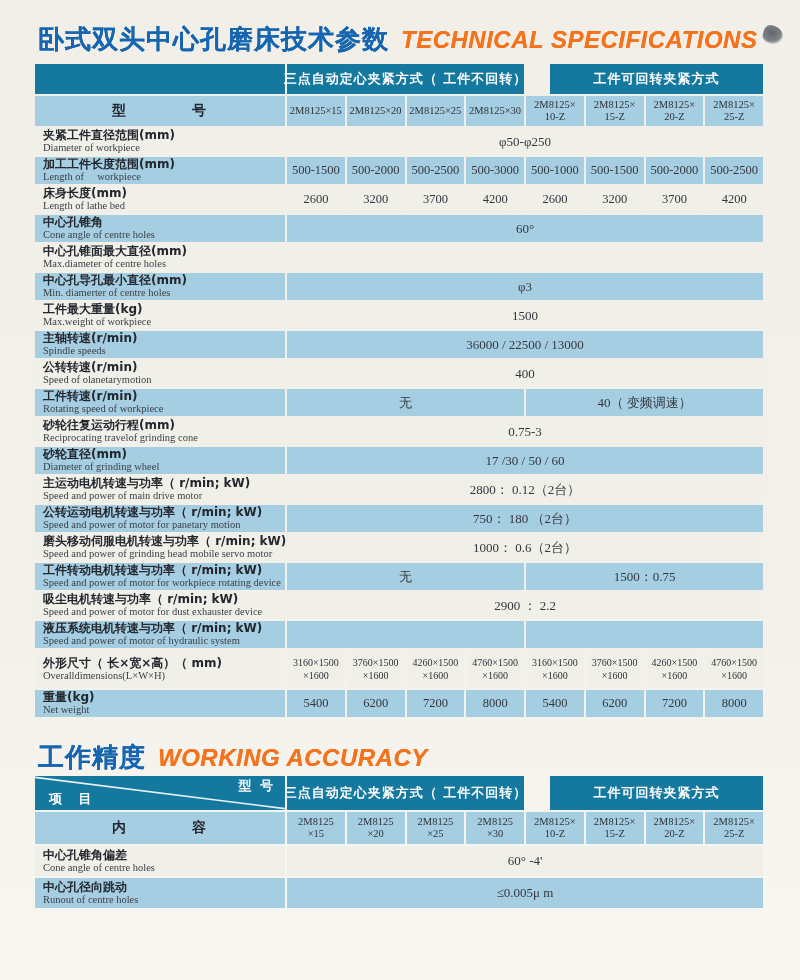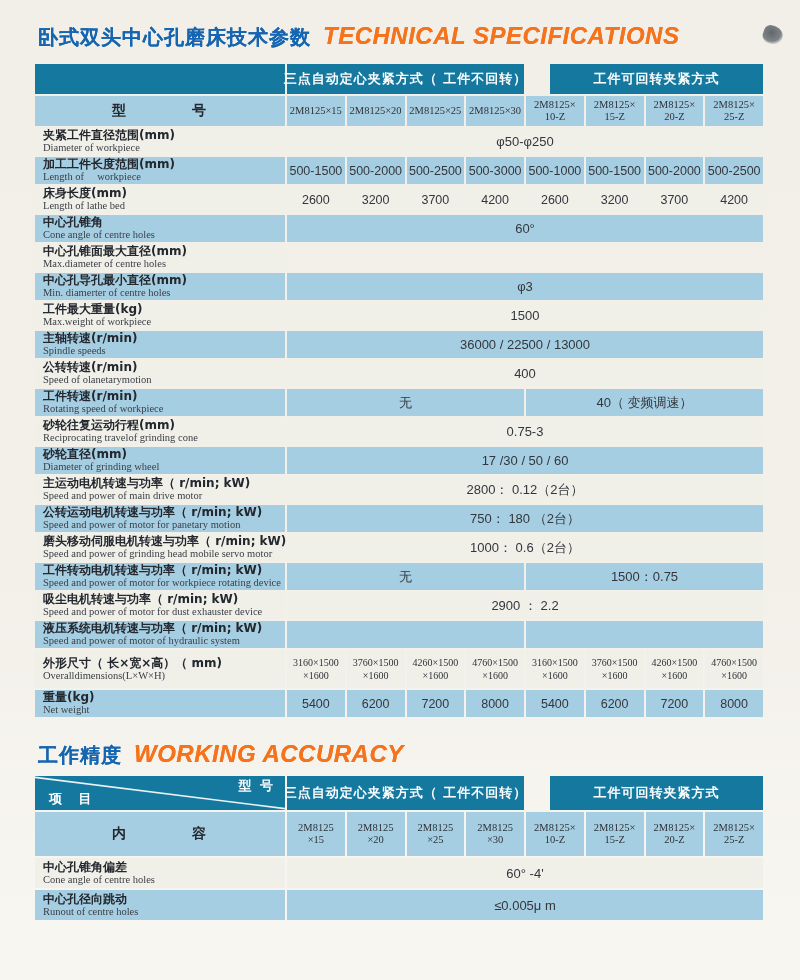--- a/index.html
+++ b/index.html
@@ -3,46 +3,46 @@
 <meta charset="utf-8">
 <style>
   html,body{margin:0;padding:0;}
   .page{
     position:relative;width:800px;height:980px;overflow:hidden;
     background:linear-gradient(180deg,#f1efe8 0%,#f2f0e9 60%,#f7f5ef 88%,#f8f6f1 100%);
     font-family:"DejaVu Sans","Liberation Sans",sans-serif;
   }
   
   .sec-title{position:absolute;left:38px;display:flex;align-items:baseline;white-space:nowrap;}
-  .tzh{font-weight:900;font-size:20px;letter-spacing:1px;color:#1565b0;
+  .tzh{font-weight:900;font-size:26px;letter-spacing:1px;color:#1565b0;
        text-shadow:0 0 .5px #1565b0;}
   .ten{font-weight:900;font-style:italic;font-size:24px;letter-spacing:.5px;color:#f4731c;
        margin-left:12px;text-shadow:0 0 .5px #f4731c;font-family:"Liberation Sans",sans-serif;}
   
   .t{position:absolute;left:35px;width:728px;display:flex;flex-direction:column;gap:2px;}
   .row{display:grid;grid-template-columns:250px repeat(8,1fr);gap:2px;height:27px;}
   .row.tall{height:38px;}
   .hdr-row{height:30px;}
   .hdr-row2{height:34px;}
   .models-row{height:30px;}
-  .content-row{height:44px;}
+  .content-row{height:32px;}
   .t2row{height:30px;}
   .cell{display:flex;align-items:center;justify-content:center;min-width:0;}
   .row.light>.cell{background:#f0efe8;}
   .row.blue>.cell{background:#a6cee2;}
   .row>.cell.hdr{background:#15799f;}
   .hdr{color:#fdfdfd;font-weight:bold;font-size:13px;letter-spacing:1px;white-space:nowrap;}
   .hdr-g1{grid-column:2/span 4;}
   .hdr-g2{grid-column:6/span 4;margin-left:24px;}
   .label{flex-direction:column;align-items:flex-start;justify-content:center;padding-left:8px;}
   .zh{font-weight:bold;font-size:12px;line-height:1.12;color:#23272e;white-space:nowrap;}
   .en{font-family:"Liberation Serif","DejaVu Serif",serif;font-size:10.5px;line-height:1.1;
       color:#3a3e45;white-space:nowrap;}
   .label-center{font-weight:bold;font-size:14px;color:#23272e;letter-spacing:2px;}
-  .val{font-family:Liberation Sans, sans-serif;font-size:13px;color:#33373d;
+  .val{font-family:Liberation Serif, serif;font-size:13px;color:#33373d;
        white-space:nowrap;}
   .num{font-size:12.5px;}
   .merged{grid-column:2/span 8;}
   .half-l{grid-column:2/span 4;}
   .half-r{grid-column:6/span 4;}
   .model{flex-direction:column;font-family:"Liberation Serif","DejaVu Serif",serif;
          font-size:10.5px;line-height:1.15;color:#2e3238;}
   .mline{display:block;white-space:nowrap;}
   .dim{flex-direction:column;font-family:"Liberation Serif","DejaVu Serif",serif;
        font-size:10px;line-height:1.3;color:#2e3238;text-align:center;}

